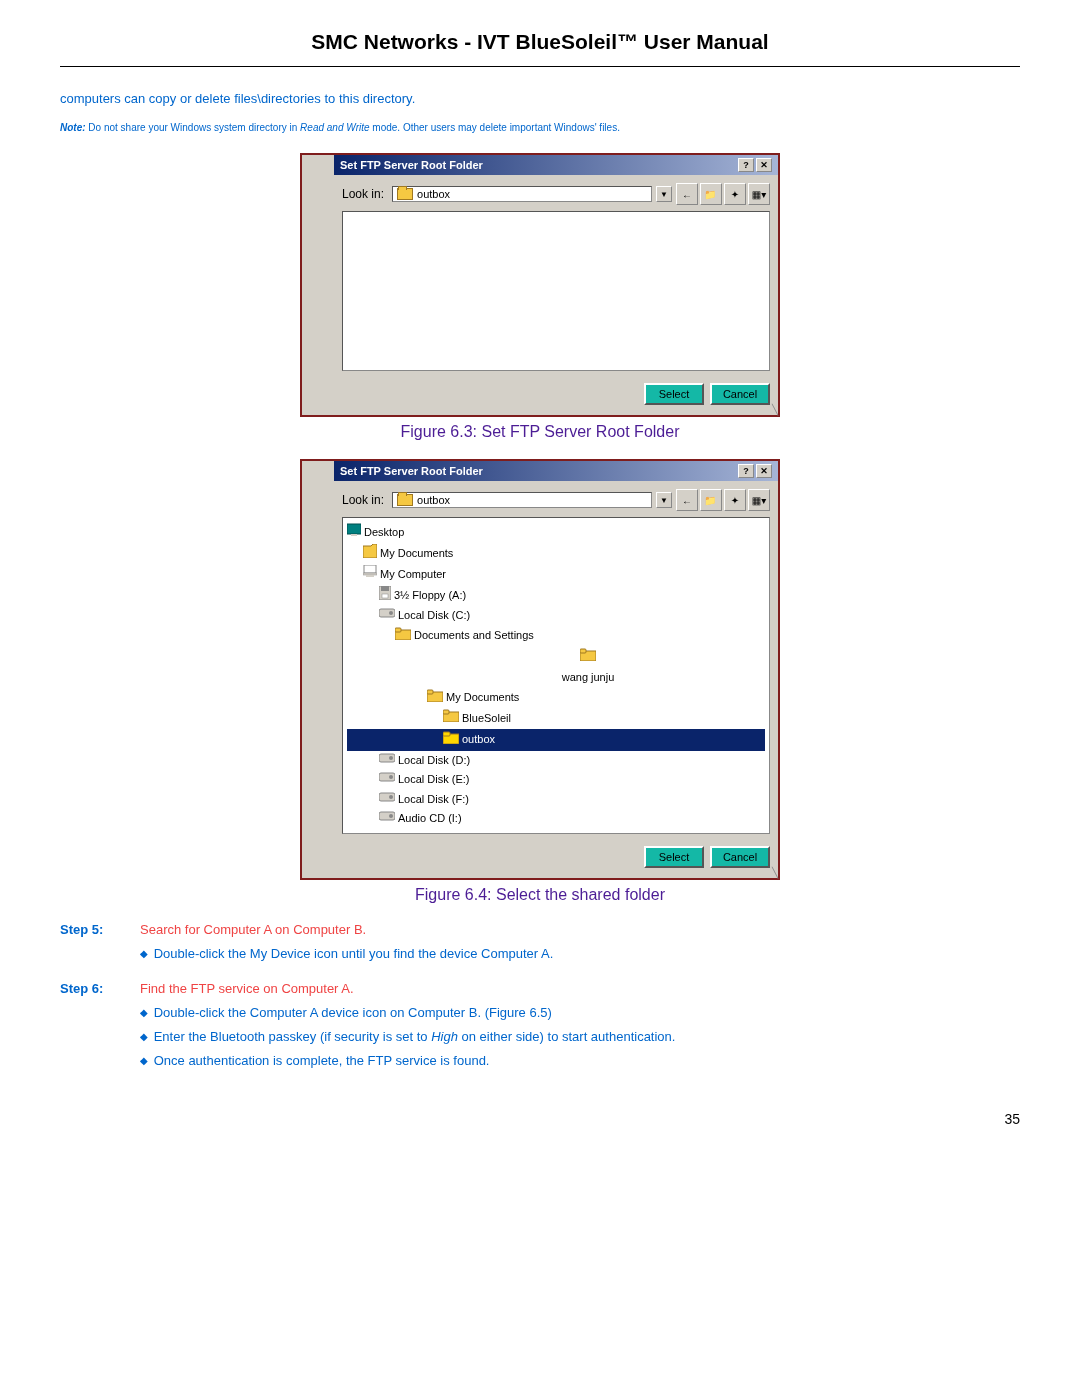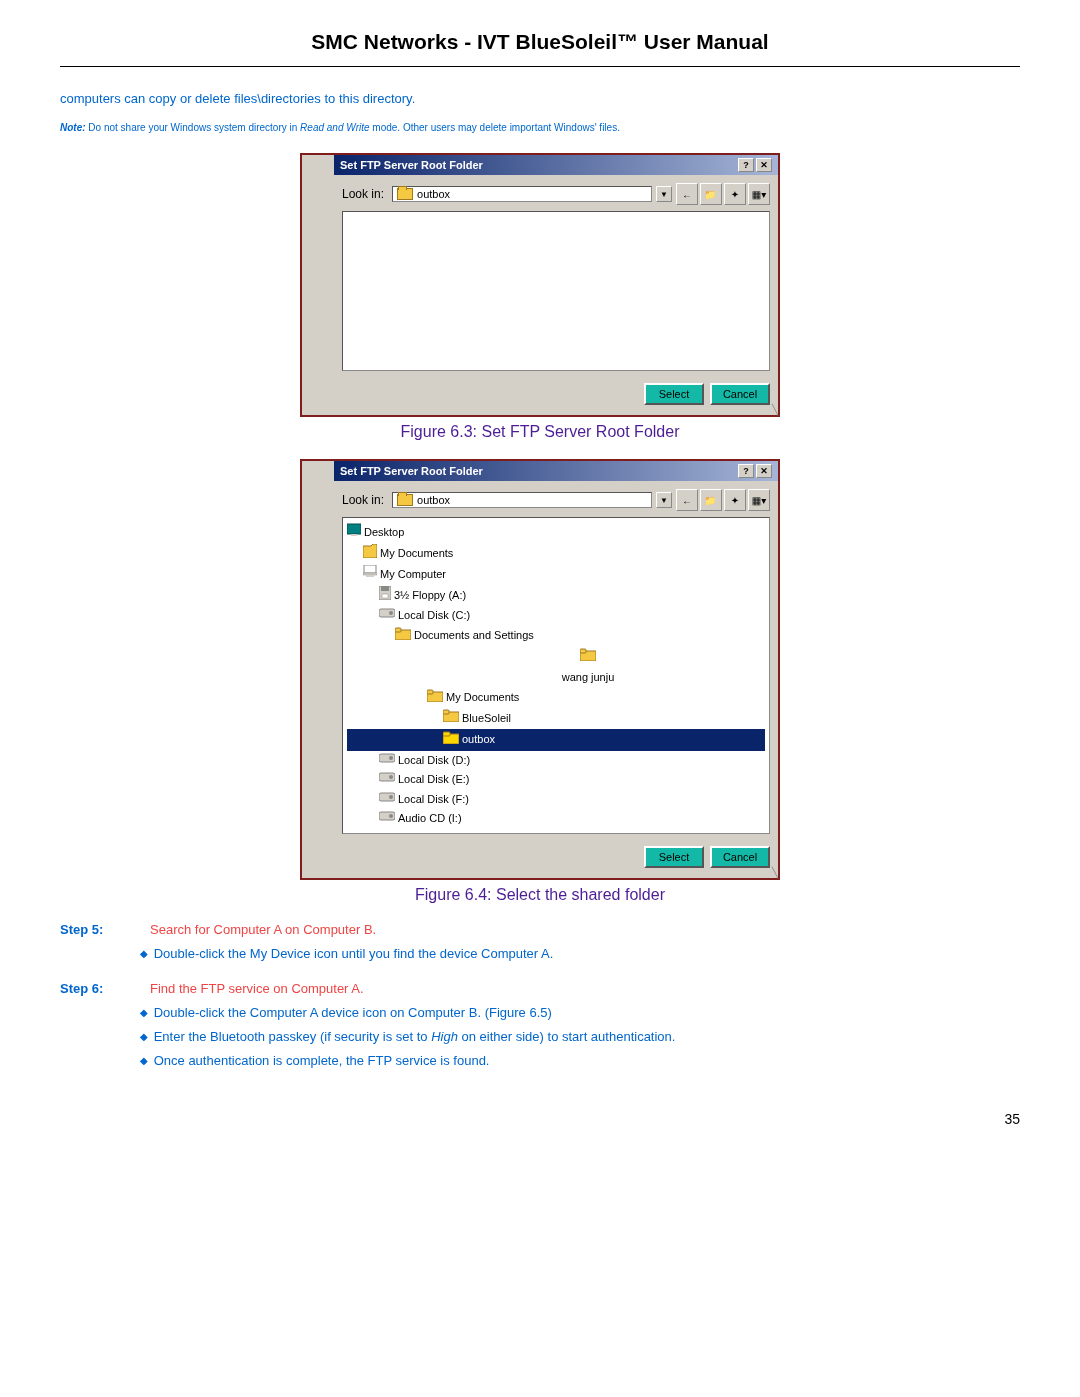--- a/index.html
+++ b/index.html
@@ -241,21 +241,21 @@
       margin-top: 4px;
     }
 
     
     .step-section {
       margin-bottom: 18px;
     }
 
     .step-row {
       display: flex;
-      gap: 10px;
+      gap: 0;
       margin-bottom: 8px;
     }
 
     .step-label {
       color: #0066cc;
       font-size: 13px;
       font-weight: bold;
       min-width: 80px;
       flex-shrink: 0;
     }

